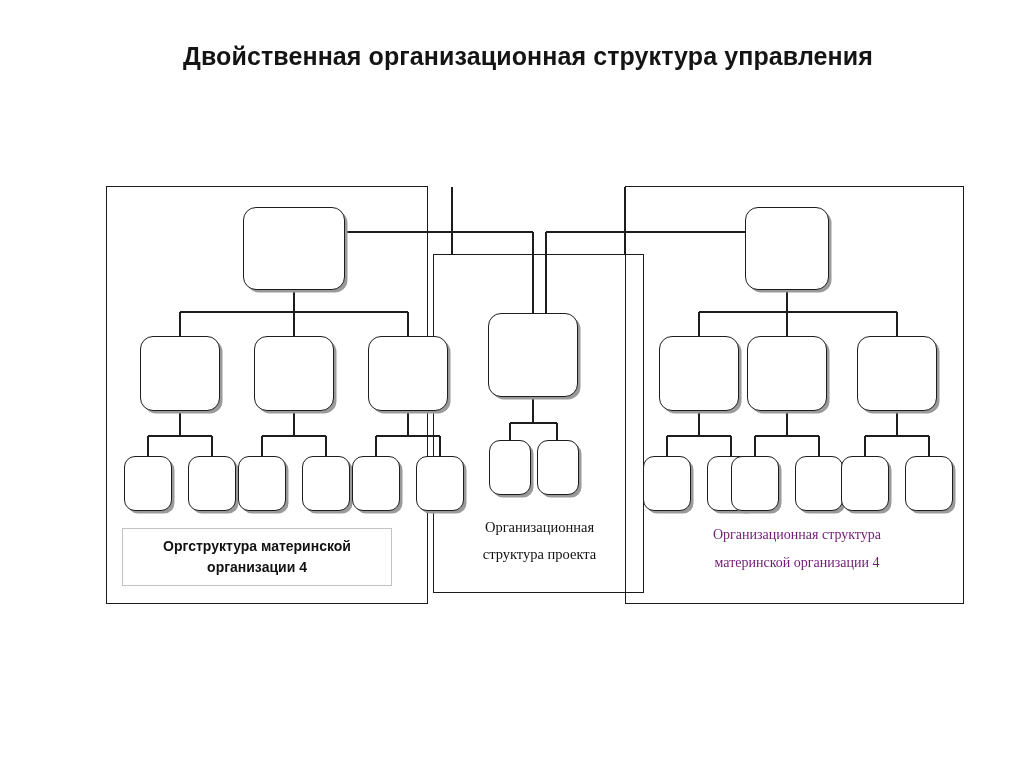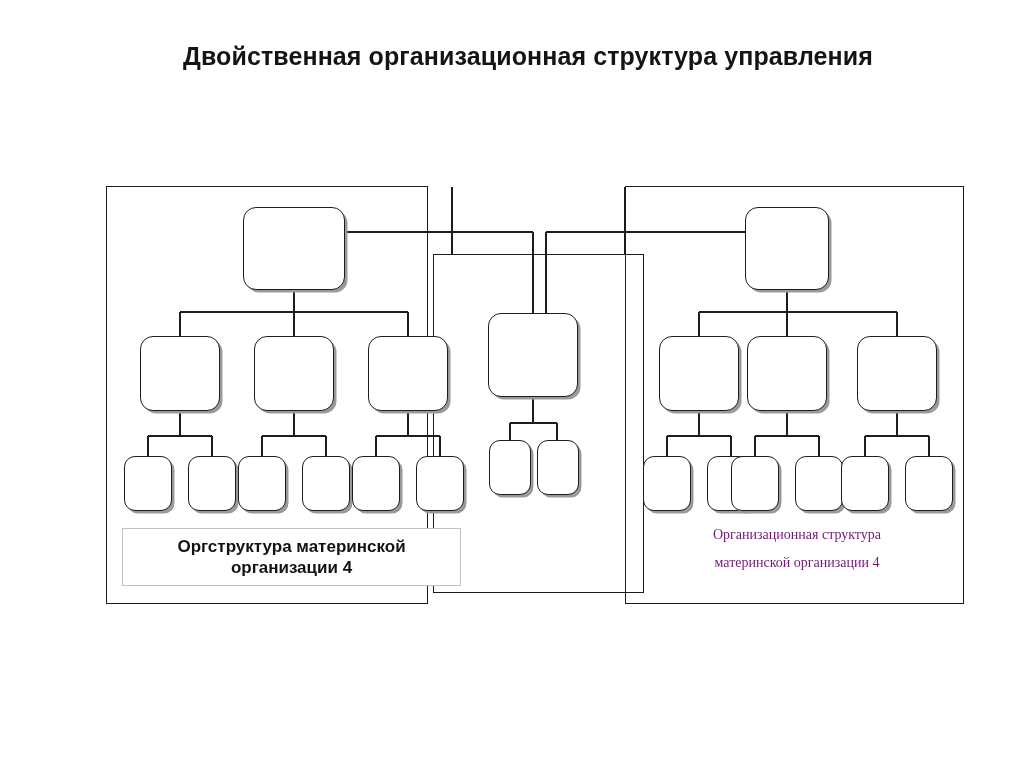--- a/index.html
+++ b/index.html
@@ -84,26 +84,26 @@
     display: flex;
     align-items: center;
     justify-content: center;
     text-align: center;
     z-index: 4;
     background: #ffffff;
   }
   .caption-left {
     left: 122px;
     top: 528px;
-    width: 339px;
+    width: 270px;
     height: 58px;
     border: 1.4px solid #c2c2c2;
     font-family: "Liberation Sans", sans-serif;
     font-weight: 700;
-    font-size: 17px;
+    font-size: 14px;
     line-height: 21px;
     color: #121212;
   }
   .caption-project {
     left: 452px;
     top: 509px;
     width: 175px;
     height: 64px;
     border: none;
     font-family: "Liberation Serif", serif;
@@ -221,20 +221,26 @@
       </div>
     </div>
 
     <div class="panel panel-project"></div>
 
     <div class="node" style="left:488px; top:313px; width:90px; height:84px;"></div>
 
     <div class="node leaf" style="left:489px; top:440px; width:42px; height:55px;"></div>
     <div class="node leaf" style="left:537px; top:440px; width:42px; height:55px;"></div>
 
+    <div class="caption caption-project">
+      <div>
+        <span>Организационная</span>
+        <span>структура проекта</span>
+      </div>
+    </div>
 
     <div class="panel panel-right"></div>
 
     <div class="node" style="left:745px; top:207px; width:84px; height:83px;"></div>
 
     <div class="node" style="left:659px; top:336px; width:80px; height:75px;"></div>
     <div class="node" style="left:747px; top:336px; width:80px; height:75px;"></div>
     <div class="node" style="left:857px; top:336px; width:80px; height:75px;"></div>
 
     <div class="node leaf" style="left:643px; top:456px; width:48px; height:55px;"></div>

